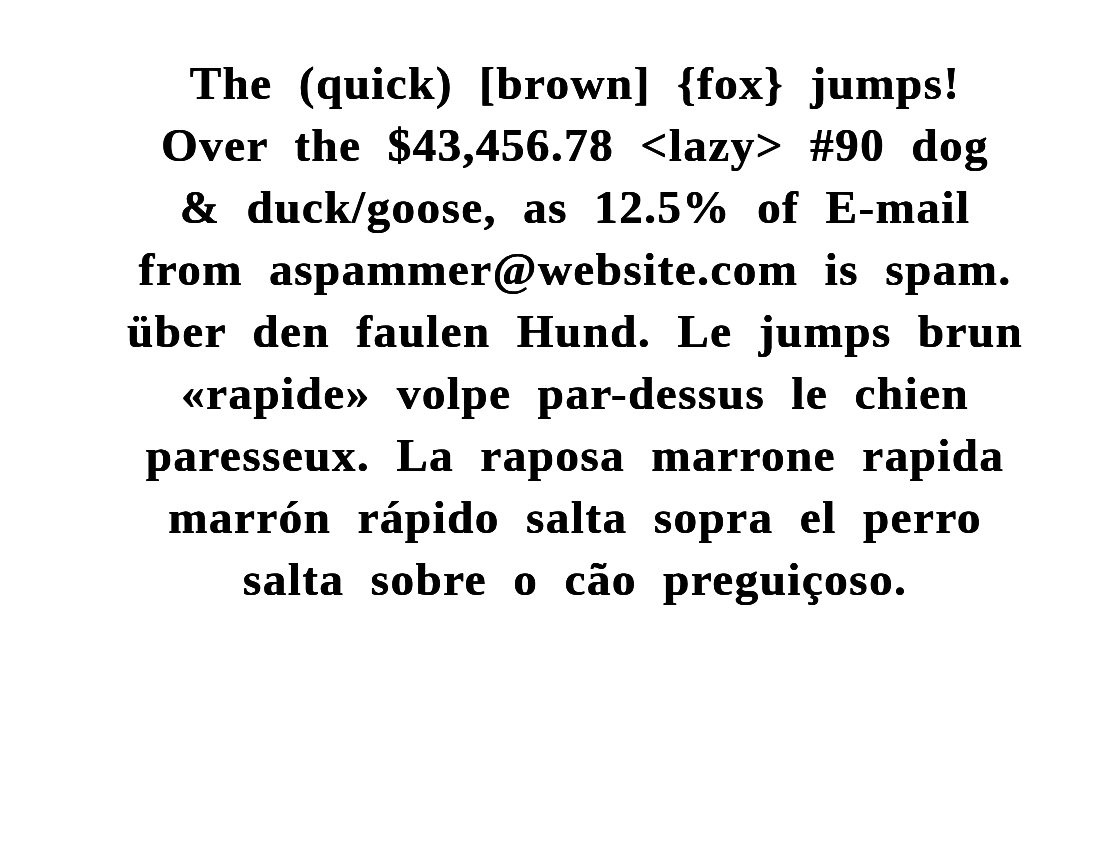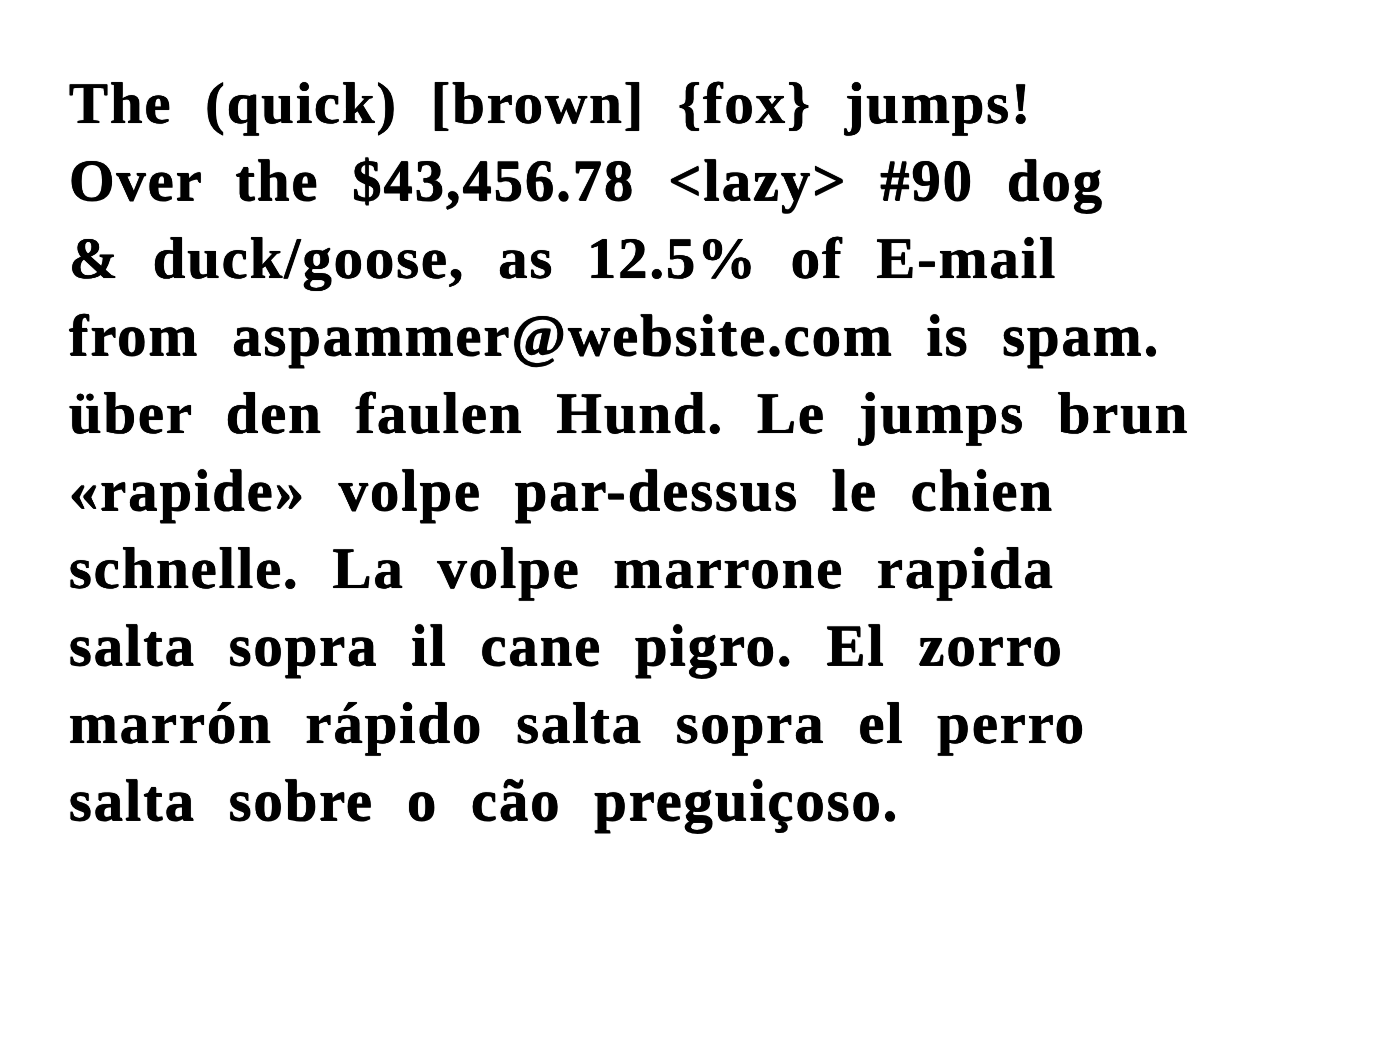--- a/index.html
+++ b/index.html
@@ -33,31 +33,31 @@
     color: #000000;
     letter-spacing: 1.5px;
     word-spacing: 13px;
     white-space: nowrap;
     
     text-shadow: 0 0 0.6px #000, 0.4px 0.4px 0.4px #111;
     filter: contrast(1.05);
   }
   .scan-line {
     height: 62px;
+    text-align: center;
   }
 </style>
 </head>
 <body>
 
 <div class="scan-page">
   <div class="text-block">
     <div class="scan-line">The (quick) [brown] {fox} jumps!</div>
     <div class="scan-line">Over the $43,456.78 &lt;lazy&gt; #90 dog</div>
     <div class="scan-line">&amp; duck/goose, as 12.5% of E-mail</div>
     <div class="scan-line">from aspammer@website.com is spam.</div>
     <div class="scan-line">über den faulen Hund. Le jumps brun</div>
     <div class="scan-line">«rapide» volpe par-dessus le chien</div>
-    <div class="scan-line">schnelle. La volpe marrone rapida</div>
-    <div class="scan-line">salta sopra il cane pigro. El zorro</div>
+    <div class="scan-line">paresseux. La raposa marrone rapida</div>
     <div class="scan-line">marrón rápido salta sopra el perro</div>
     <div class="scan-line">salta sobre o cão preguiçoso.</div>
   </div>
 </div>
 
 </body></html>

